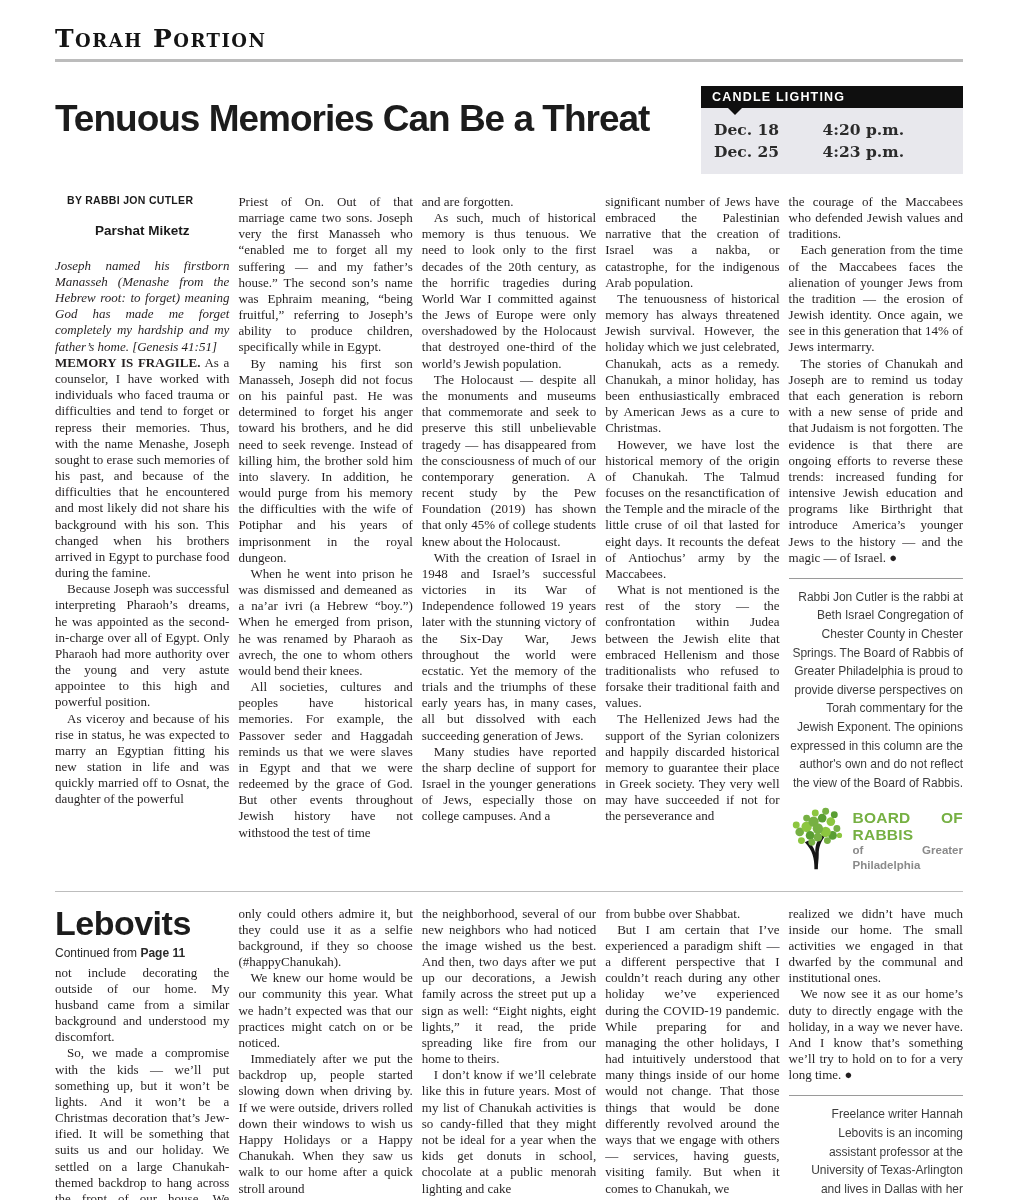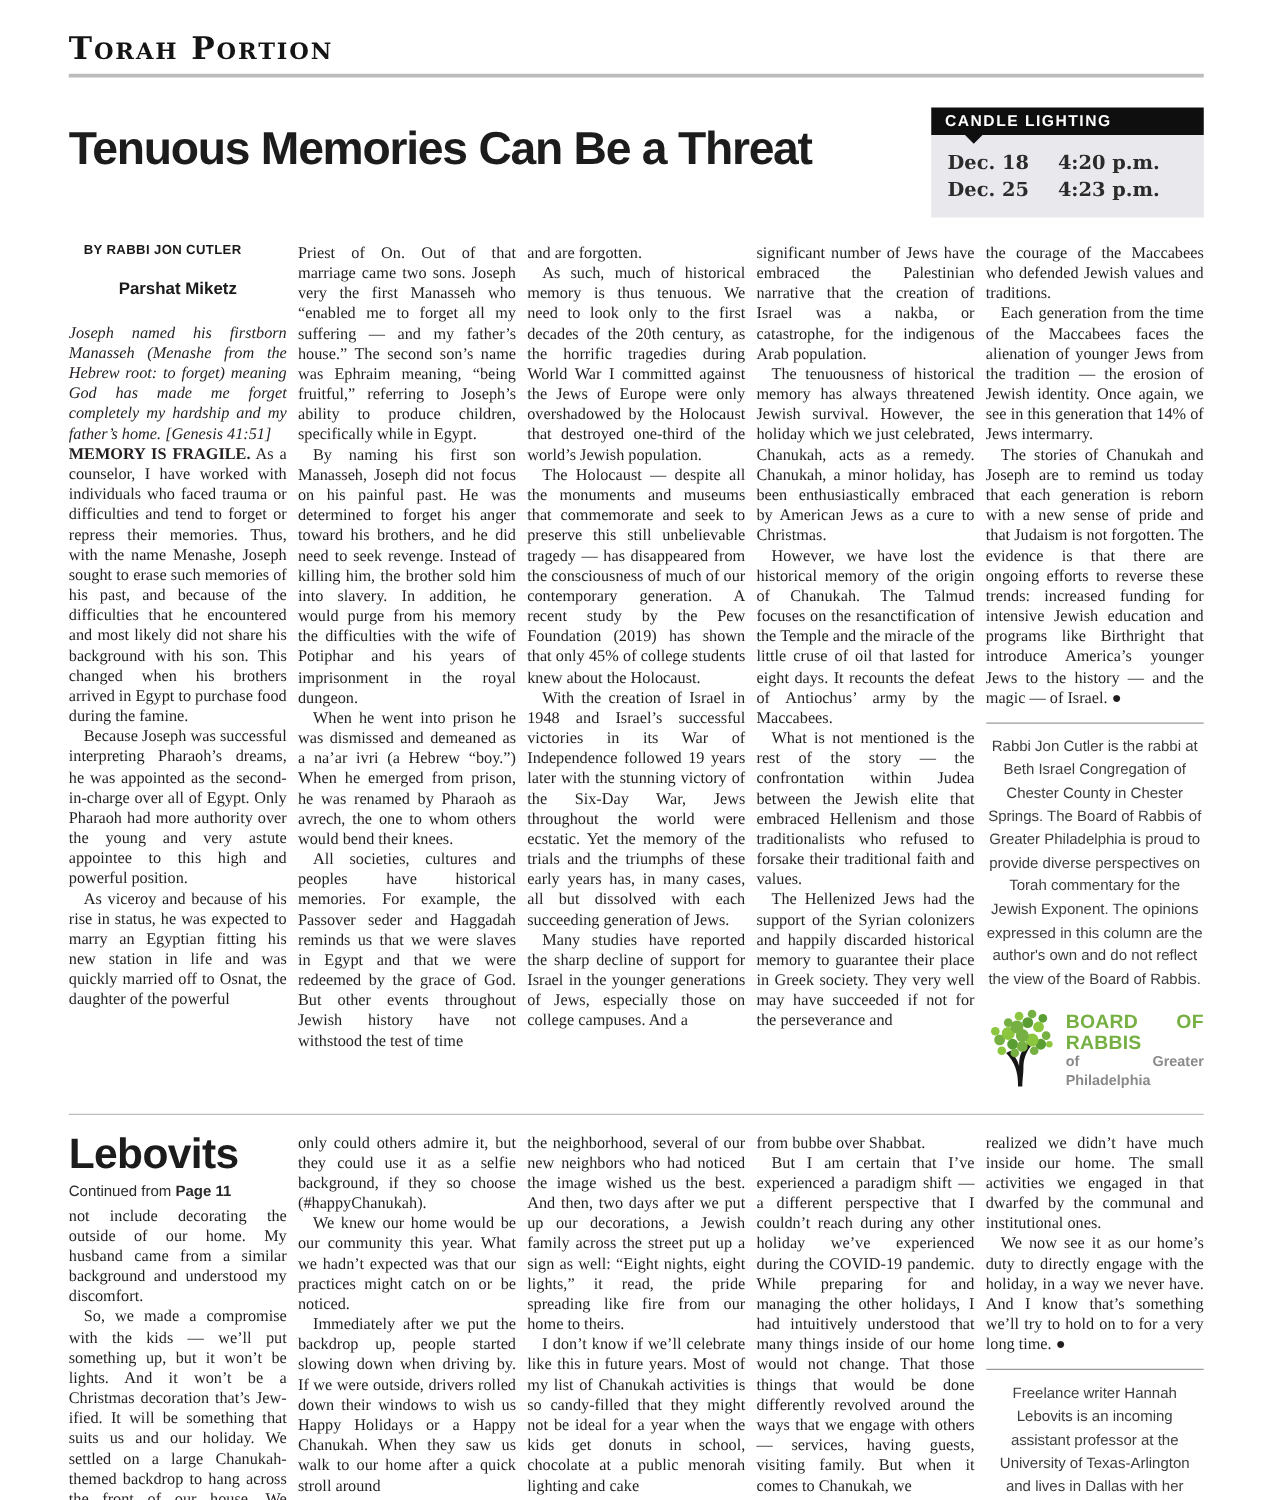--- a/index.html
+++ b/index.html
@@ -8,21 +8,21 @@
 
   
   .kicker{font-family:"DejaVu Serif",serif;font-weight:bold;font-variant:small-caps;
           font-size:25px;letter-spacing:1.5px;color:#141414;line-height:1;}
   .kicker-rule{border:none;border-top:3px solid #bcbcbc;margin:8px 0 0 0;}
 
   
   .head-row{display:flex;align-items:flex-start;margin-top:24px;}
   .headline{flex:1;font-family:"Liberation Sans",sans-serif;font-weight:bold;
             font-size:37px;line-height:1.02;letter-spacing:-1px;color:#1c1c1c;padding-top:14px;}
-  .candle{width:218px;flex:none;}
+  .candle{width:262px;flex:none;}
   .candle-header{background:#0f0f0f;color:#ffffff;font-family:"Liberation Sans",sans-serif;
                  font-weight:bold;font-size:12.5px;letter-spacing:1.2px;padding:4px 0 4px 11px;position:relative;}
   .candle-pointer{position:absolute;left:26px;bottom:-7px;width:0;height:0;
                   border-left:8px solid transparent;border-right:8px solid transparent;border-top:8px solid #0f0f0f;}
   .candle-body{background:#e8e8ed;padding:11px 13px 10px 13px;}
   .candle-row{display:flex;font-family:"DejaVu Serif",serif;font-weight:bold;
               font-size:15.5px;color:#2b2b2b;line-height:1.45;}
   .candle-date{width:46%;}
   .candle-time{flex:1;}
 
@@ -34,21 +34,21 @@
   .col p.new{text-indent:12px;}
   .byline{font-family:"Liberation Sans",sans-serif;font-weight:bold;font-size:10.5px;
           letter-spacing:.3px;text-align:left;margin-bottom:16px;color:#1a1a1a;padding-left:12px;}
   .parshat{font-family:"Liberation Sans",sans-serif;font-weight:bold;font-size:13.5px;
            text-align:center;margin-bottom:18px;color:#1a1a1a;}
   .lede{font-style:italic;margin-bottom:18px;}
   .lead-in{font-weight:bold;}
 
   
   .bio{font-family:"Liberation Sans",sans-serif;font-size:12px;line-height:1.55;color:#3d3d3d;
-       text-align:center;border-top:1px solid #9a9a9a;margin-top:12px;padding-top:9px;}
+       text-align:right;border-top:1px solid #9a9a9a;margin-top:12px;padding-top:9px;}
 
   
   .logo{display:flex;align-items:center;margin-top:14px;}
   .logo-text{margin-left:8px;}
   .logo-title{font-family:"Liberation Sans",sans-serif;font-weight:bold;font-size:15.5px;
               color:#76b043;letter-spacing:.2px;line-height:1.1;}
   .logo-sub{font-family:"Liberation Sans",sans-serif;font-weight:bold;font-size:11.5px;color:#8a8a8a;}
 
   
   .divider{border:none;border-top:1px solid #bdbdbd;margin:16px 0 14px 0;}

